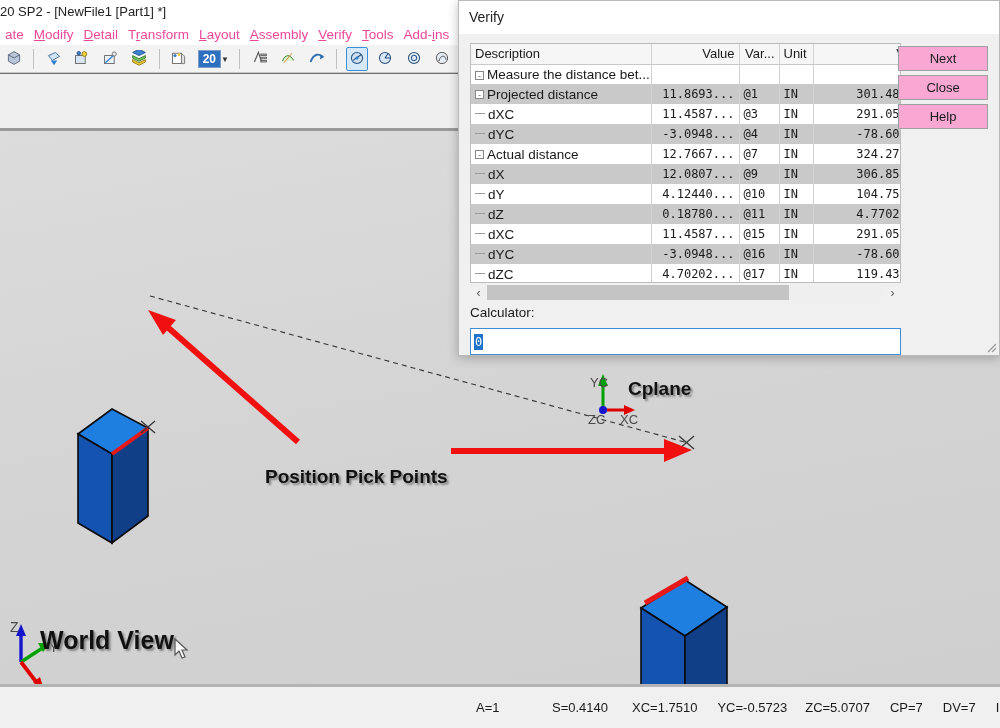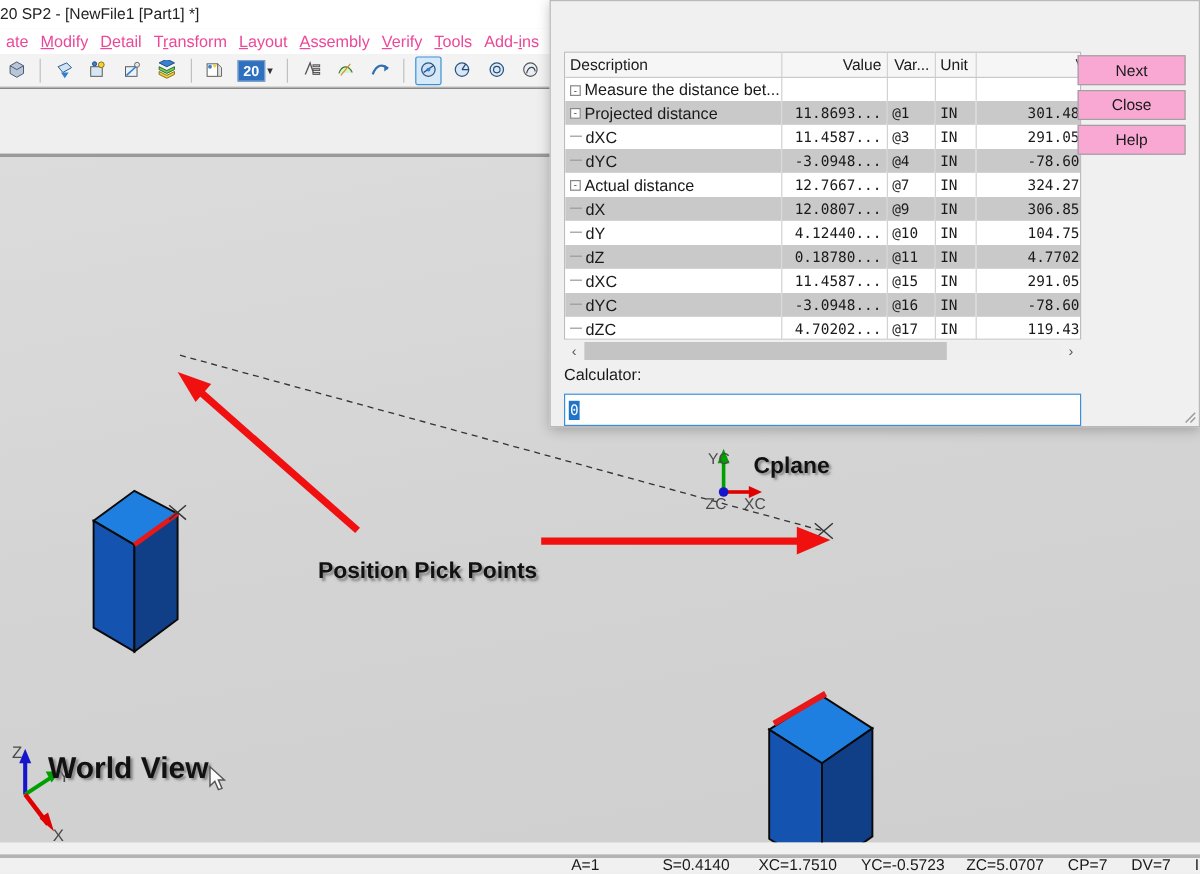--- a/index.html
+++ b/index.html
@@ -87,25 +87,25 @@
     text-shadow: 2px 2px 2px rgba(120,120,120,0.85);
     white-space: nowrap;
   }
   .axis-lbl {
     position: absolute; font-size: 13px; color: #4a4a4a;
     font-family: "Liberation Sans", sans-serif;
   }
 
   
   .statusbar {
-    position: absolute; left: 0; bottom: 0; width: 1000px; height: 16px;
+    position: absolute; left: 0; bottom: 0; width: 1000px; height: 44px;
     background: #f0f0f0;
     border-top: 3px solid #b4b4b4;
     font-size: 13px; color: #1a1a1a;
-    display: flex; align-items: flex-end;
+    display: flex; align-items: center;
   }
   .sb-spacer { flex: 0 0 470px; }
   .sb-cell { padding: 0 6px; white-space: nowrap; }
   .sb-cell.w1 { min-width: 62px; }
 
   
   .dialog {
     position: absolute; left: 458px; top: 0px; width: 542px; height: 356px;
     background: #f0f0f0;
     border: 1px solid #b9b9b9;
@@ -430,20 +430,21 @@
       <span class="sb-cell" style="padding-left:18px;">XC=1.7510</span>
       <span class="sb-cell" style="padding-left:14px;">YC=-0.5723</span>
       <span class="sb-cell" style="padding-left:12px;">ZC=5.0707</span>
       <span class="sb-cell" style="padding-left:14px;">CP=7</span>
       <span class="sb-cell" style="padding-left:14px;">DV=7</span>
       <span class="sb-cell" style="padding-left:14px;">IN</span>
     </div>
   </div>
 
   <div class="dialog">
+    <div class="dlg-title">Verify</div>
 
     <div class="dlg-body">
 
       <div class="grid-wrap">
         <table class="grid">
           <colgroup>
             <col style="width:180px">
               <col style="width:88px">
               <col style="width:40px">
             <col style="width:34px">

